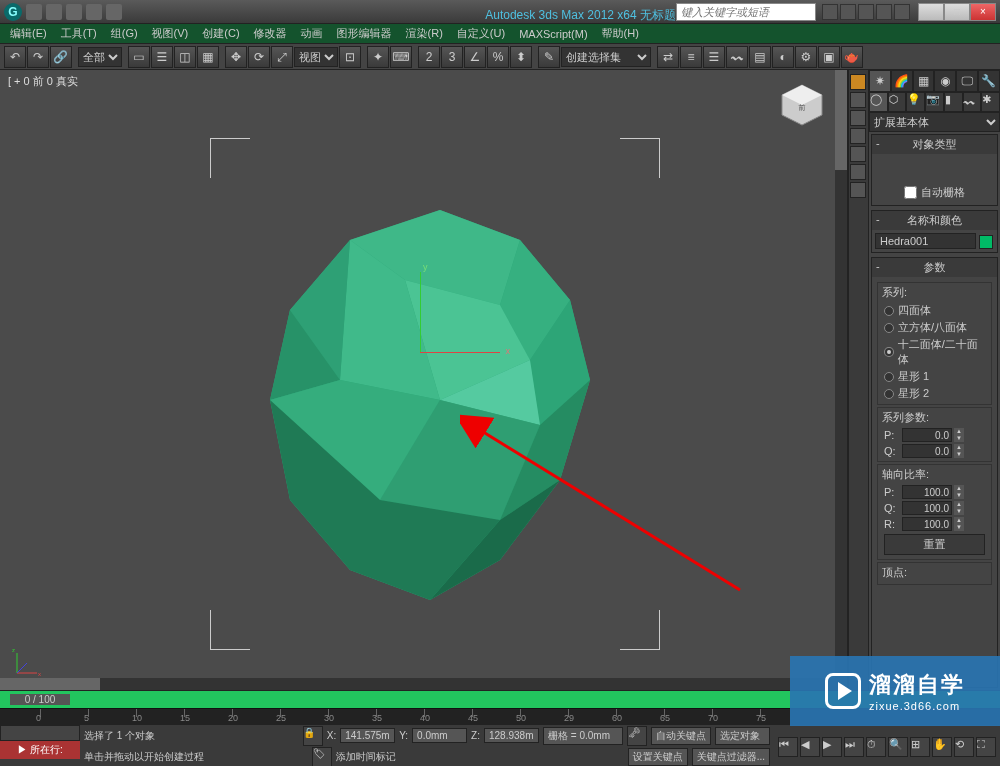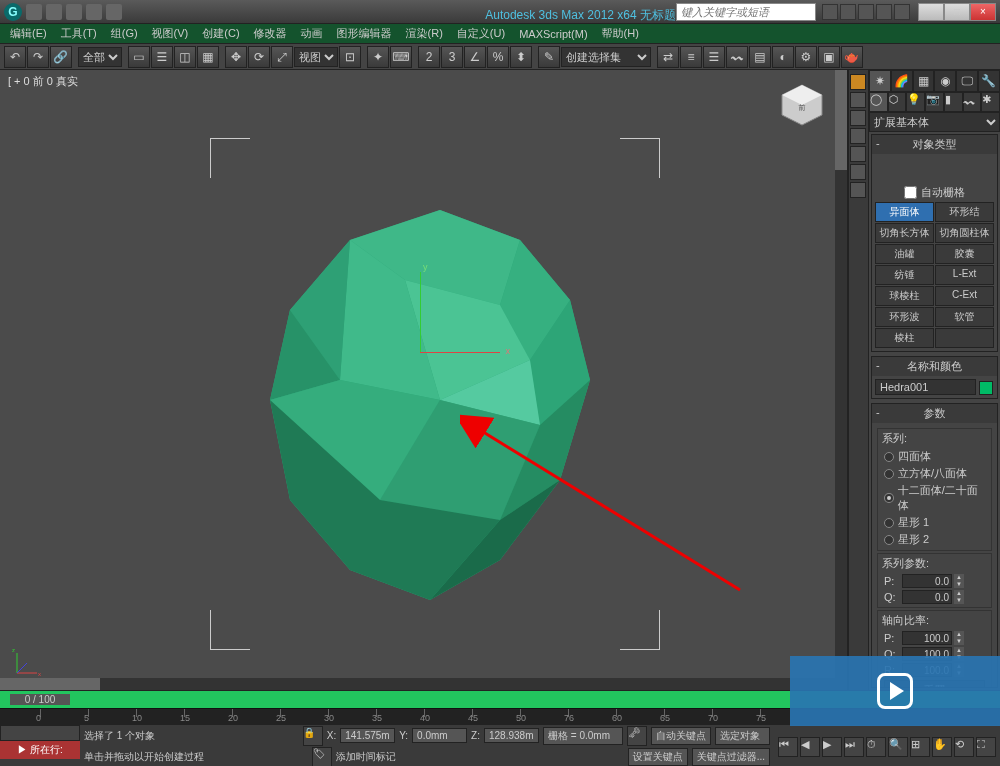--- a/index.html
+++ b/index.html
@@ -291,36 +291,20 @@
     </div>
     <select><option>扩展基本体</option></select>
 
     <div class="rollout">
       <div class="rhead"><span class="dash">-</span><span>对象类型</span></div>
       <div class="rbody">
         <div class="chk">
             <input type="checkbox" style="">
             <span>自动栅格</span>
           </div>
-        <div class="typegrid" id="typegrid">
-            <div class="cell active">异面体</div>
-            <div class="cell">环形结</div>
-            <div class="cell">切角长方体</div>
-            <div class="cell">切角圆柱体</div>
-            <div class="cell">油罐</div>
-            <div class="cell">胶囊</div>
-            <div class="cell">纺锤</div>
-            <div class="cell">L-Ext</div>
-            <div class="cell">球棱柱</div>
-            <div class="cell">C-Ext</div>
-            <div class="cell">环形波</div>
-            <div class="cell">软管</div>
-            <div class="cell">棱柱</div>
-            <div class="cell"></div>
-          </div>
       </div>
     </div>
 
     <div class="rollout">
       <div class="rhead"><span class="dash">-</span><span>名称和颜色</span></div>
       <div class="rbody">
         <input class="nameinput" value="Hedra001" style="">
         <span class="colorsw"></span>
       </div>
     </div>
@@ -429,21 +413,21 @@
     <div class="ticklbl" style="left: 324px;">30</div>
     <div class="tick" style="left: 376px;"></div>
     <div class="ticklbl" style="left: 372px;">35</div>
     <div class="tick" style="left: 424px;"></div>
     <div class="ticklbl" style="left: 420px;">40</div>
     <div class="tick" style="left: 472px;"></div>
     <div class="ticklbl" style="left: 468px;">45</div>
     <div class="tick" style="left: 520px;"></div>
     <div class="ticklbl" style="left: 516px;">50</div>
     <div class="tick" style="left: 568px;"></div>
-    <div class="ticklbl" style="left: 564px;">76</div>
+    <div class="ticklbl" style="left: 564px;">29</div>
     <div class="tick" style="left: 616px;"></div>
     <div class="ticklbl" style="left: 612px;">60</div>
     <div class="tick" style="left: 664px;"></div>
     <div class="ticklbl" style="left: 660px;">65</div>
     <div class="tick" style="left: 712px;"></div>
     <div class="ticklbl" style="left: 708px;">70</div>
     <div class="tick" style="left: 760px;"></div>
     <div class="ticklbl" style="left: 756px;">75</div>
   </div>
 
@@ -485,13 +469,17 @@
     <div class="sbtn">🔍</div>
     <div class="sbtn">⊞</div>
     <div class="sbtn">✋</div>
     <div class="sbtn">⟲</div>
     <div class="sbtn">⛶</div>
   </div>
 </div>
 
 <div class="watermark">
   <div class="play"></div>
+  <div class="txt">
+    <div class="big">溜溜自学</div>
+    <div class="small">zixue.3d66.com</div>
+  </div>
 </div>
 
 </body></html>

